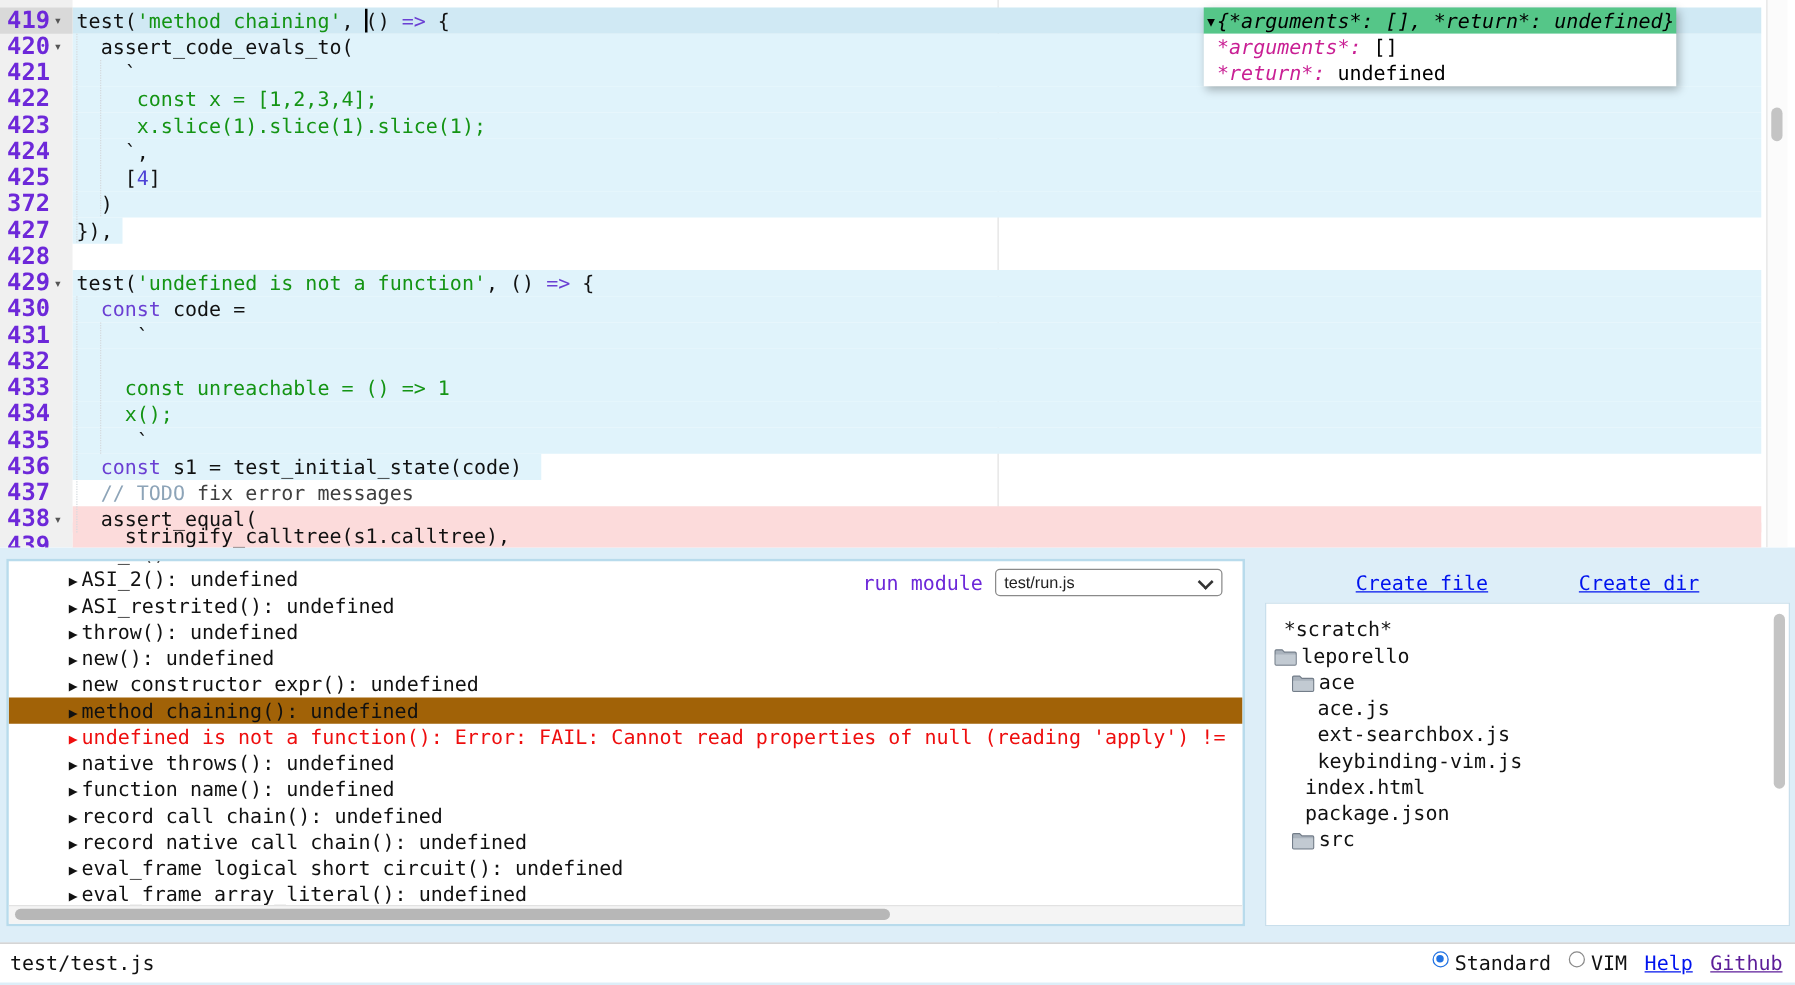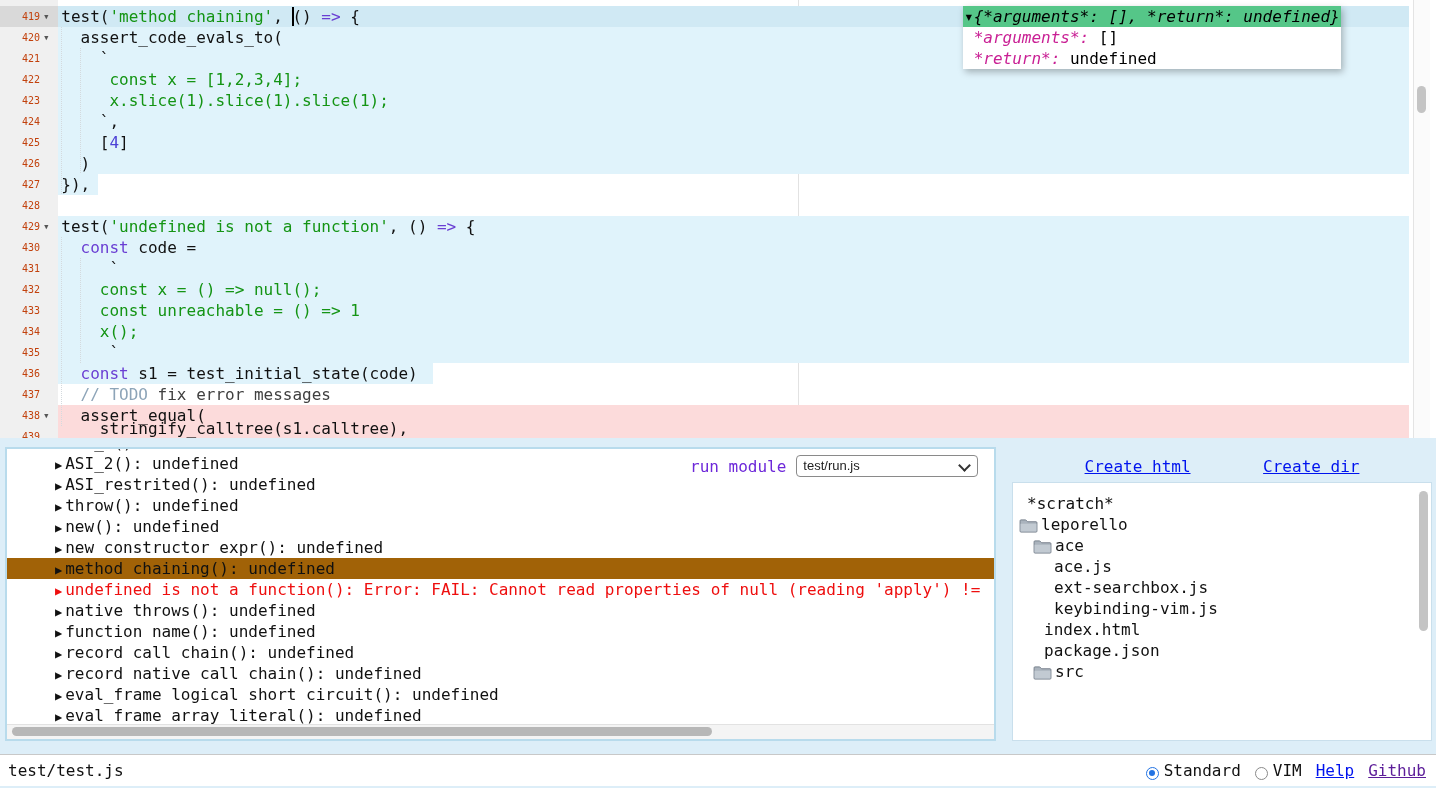--- a/index.html
+++ b/index.html
@@ -5,21 +5,21 @@
   html,body{margin:0;padding:0;}
   body{
     width:1436px;height:788px;position:relative;overflow:hidden;
     background:#ddeef8;
     font-family:"DejaVu Sans Mono", monospace;
   }
   
   #editor{position:absolute;left:0;top:0;width:1436px;height:438px;background:#ffffff;overflow:hidden;}
   #gutter{position:absolute;left:0;top:0;width:58px;height:438px;background:#f0f0f0;z-index:5;}
   .gcell{position:absolute;left:0;width:40px;height:21px;line-height:21px;text-align:right;
-         font-size:10px;color:#c2410c;}
+         font-size:19px;color:#6d28d9;font-weight:bold;}
   .gcell.gactive{background:#d9d9d9;width:58px;padding-right:18px;box-sizing:border-box;}
   .gfold{position:absolute;left:43px;top:0;font-size:11px;color:#555;line-height:21px;}
   .crow{position:absolute;left:0;right:0;height:21px;}
   .rowbg{position:absolute;top:0;height:21px;left:58px;z-index:2;}
   .rowbg.full{width:1351px;}
   .rowbg.active{width:1351px;background:#d0e9f4;}
   .rowbg.sel{background:#e0f3fb;}
   .rowbg.err{width:1351px;background:#fcdbdb;}
   .ctext{position:absolute;left:42px;top:0;margin:0;z-index:3;font-size:16px;line-height:21px;
          white-space:pre;font-family:"DejaVu Sans Mono",monospace;color:#111;}
@@ -66,21 +66,21 @@
             display:flex;align-items:center;}
   .tree-rows{padding-top:10px;padding-left:6px;}
   .fold-icon{display:inline-block;width:19px;height:15px;margin-right:3px;flex:0 0 auto;}
   #vscroll-tree{position:absolute;right:3px;top:8px;width:9px;height:243px;}
   #vscroll-tree .thumb{position:absolute;left:0;top:0;width:9px;height:140px;background:#c4c4c4;border-radius:5px;}
   
   #statusbar{position:absolute;left:0;top:754px;width:1436px;height:31px;background:#fff;
              border-top:1px solid #c8c8c8;display:flex;align-items:center;font-size:16px;color:#111;}
   #file-path{margin-left:8px;}
   #status-right{margin-left:auto;margin-right:10px;display:flex;align-items:center;gap:14px;}
-  .mode-opt{display:flex;align-items:flex-end;gap:5px;cursor:pointer;}
+  .mode-opt{display:flex;align-items:flex-start;gap:5px;cursor:pointer;}
   .radio{width:13px;height:13px;border-radius:50%;border:1.5px solid #8a8a8a;background:#fff;
          box-sizing:border-box;position:relative;}
   .radio.checked{border-color:#2273e3;}
   .radio.checked::after{content:"";position:absolute;left:2px;top:2px;width:6px;height:6px;
          border-radius:50%;background:#2273e3;}
   #status-right a{text-decoration:underline;cursor:pointer;}
   a.help{color:#0013ee;} a.github{color:#5c1d99;}
 </style>
 </head>
 <body>
@@ -90,21 +90,21 @@
   <div id="gutter">
       <div class="gcell gactive" style="top: 6px;">419</div>
       <span class="gfold" style="top: 6px;">▾</span>
       <div class="gcell" style="top: 27px;">420</div>
       <span class="gfold" style="top: 27px;">▾</span>
       <div class="gcell" style="top: 48px;">421</div>
       <div class="gcell" style="top: 69px;">422</div>
       <div class="gcell" style="top: 90px;">423</div>
       <div class="gcell" style="top: 111px;">424</div>
       <div class="gcell" style="top: 132px;">425</div>
-      <div class="gcell" style="top: 153px;">426</div>
+      <div class="gcell" style="top: 153px;">372</div>
       <div class="gcell" style="top: 174px;">427</div>
       <div class="gcell" style="top: 195px;">428</div>
       <div class="gcell" style="top: 216px;">429</div>
       <span class="gfold" style="top: 216px;">▾</span>
       <div class="gcell" style="top: 237px;">430</div>
       <div class="gcell" style="top: 258px;">431</div>
       <div class="gcell" style="top: 279px;">432</div>
       <div class="gcell" style="top: 300px;">433</div>
       <div class="gcell" style="top: 321px;">434</div>
       <div class="gcell" style="top: 342px;">435</div>
@@ -161,21 +161,20 @@
       <div class="crow" style="top: 237px;">
         <div class="rowbg sel full"></div>
         <pre class="ctext"><span class="tok-p">    </span><span class="tok-k">const</span><span class="tok-p"> code =</span></pre>
       </div>
       <div class="crow" style="top: 258px;">
         <div class="rowbg sel full"></div>
         <pre class="ctext"><span class="tok-p">       `</span></pre>
       </div>
       <div class="crow" style="top: 279px;">
         <div class="rowbg sel full"></div>
-        <pre class="ctext"><span class="tok-s">      const x = () =&gt; null();</span></pre>
       </div>
       <div class="crow" style="top: 300px;">
         <div class="rowbg sel full"></div>
         <pre class="ctext"><span class="tok-s">      const unreachable = () =&gt; 1</span></pre>
       </div>
       <div class="crow" style="top: 321px;">
         <div class="rowbg sel full"></div>
         <pre class="ctext"><span class="tok-s">      x();</span></pre>
       </div>
       <div class="crow" style="top: 342px;">
@@ -238,21 +237,21 @@
       <span>test/run.js</span>
       <span class="chev"></span>
     </div>
   </div>
   <div id="hscroll">
     <div class="thumb"></div>
   </div>
 </div>
 
 <div id="tree-header">
-  <a>Create html</a>
+  <a>Create file</a>
   <a>Create dir</a>
 </div>
 <div id="tree">
   <div class="tree-rows">
       <div class="tree-row" style="padding-left: 8px;"><span>*scratch*</span></div>
       <div class="tree-row" style="padding-left: 0px;"><span class="fold-icon"><svg viewBox="0 0 20 16" width="19" height="15">
             <path d="M1 4 L1 14 Q1 15 2 15 L18 15 Q19 15 19 14 L19 5 Q19 4 18 4 L9 4 L7 2 L2 2 Q1 2 1 3 Z" fill="#aab3bd" stroke="#737d89" stroke-width="1"></path>
             <path d="M1.5 6 L18.5 6 L18.5 14 Q18.5 14.5 18 14.5 L2 14.5 Q1.5 14.5 1.5 14 Z" fill="#c2cad2"></path>
           </svg></span><span>leporello</span></div>
       <div class="tree-row" style="padding-left: 14px;"><span class="fold-icon"><svg viewBox="0 0 20 16" width="19" height="15">

